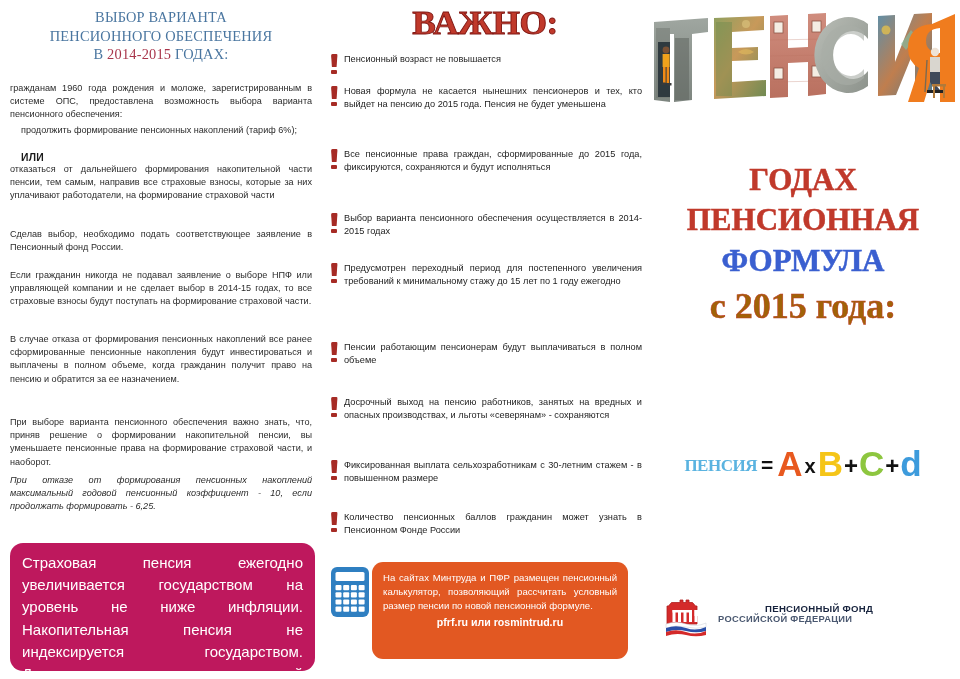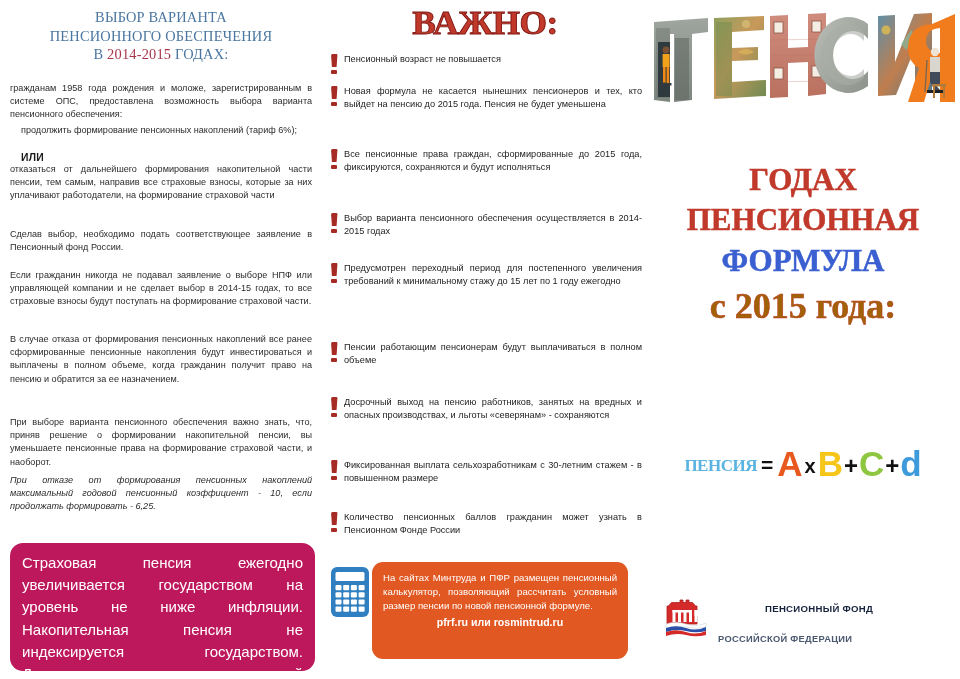--- a/index.html
+++ b/index.html
@@ -208,36 +208,36 @@
     position: absolute; left: 16px; top: 597px;
     width: 280px; height: 42px;
   }
   #pfr-emblem { position: absolute; left: 0; top: 0; width: 48px; height: 40px; }
   #pfr-text {
     position: absolute; left: 56px; top: 6px;
     font-weight: bold; line-height: 1.18;
     color: #1b2a47;
   }
   #pfr-text .t1 { display: block; font-size: 9.6px; letter-spacing: .3px; color: #17233d; margin-left: 47px; }
-  #pfr-text .t2 { display: block; font-size: 9.3px; letter-spacing: .3px; color: #4a5870; margin-top: 20px; }
+  #pfr-text .t2 { display: block; font-size: 9.3px; letter-spacing: .3px; color: #4a5870; }
 </style>
 </head>
 <body>
 
 <div id="page">
 
   <div class="col" id="col-left">
 
     <div id="left-title">
       <span class="ln">ВЫБОР ВАРИАНТА</span>
       <span class="ln">ПЕНСИОННОГО ОБЕСПЕЧЕНИЯ</span>
       <span class="ln"><span>В </span><span class="yr">2014-2015</span><span class="tail"> ГОДАХ:</span></span>
     </div>
 
-    <div class="lbody" id="p-intro">гражданам 1958 года рождения и моложе, зарегистрированным в системе ОПС, предоставлена возможность выбора варианта пенсионного обеспечения:</div>
+    <div class="lbody" id="p-intro">гражданам 1960 года рождения и моложе, зарегистрированным в системе ОПС, предоставлена возможность выбора варианта пенсионного обеспечения:</div>
     <div class="lbody indent" id="p-opt1">продолжить формирование пенсионных накоплений (тариф 6%);</div>
     <div class="lbody indent or-word" id="p-or">ИЛИ</div>
     <div class="lbody" id="p-opt2">отказаться от дальнейшего формирования накопительной части пенсии, тем самым, направив все страховые взносы, которые за них уплачивают работодатели, на формирование страховой части</div>
     <div class="lbody" id="p-apply">Сделав выбор, необходимо подать соответствующее заявление в Пенсионный фонд России.</div>
     <div class="lbody" id="p-never">Если гражданин никогда не подавал заявление о выборе НПФ или управляющей компании и не сделает выбор в 2014-15 годах, то все страховые взносы будут поступать на формирование страховой части.</div>
     <div class="lbody" id="p-refuse">В случае отказа от формирования пенсионных накоплений все ранее сформированные пенсионные накопления будут инвестироваться и выплачены в полном объеме, когда гражданин получит право на пенсию и обратится за ее назначением.</div>
     <div class="lbody" id="p-impt">При выборе варианта пенсионного обеспечения важно знать, что, приняв решение о формировании накопительной пенсии, вы уменьшаете пенсионные права на формирование страховой части, и наоборот.</div>
     <div class="lbody" id="p-coef">При отказе от формирования пенсионных накоплений максимальный годовой пенсионный коэффициент - 10, если продолжать формировать - 6,25.</div>
 
     <div id="teal-box">

